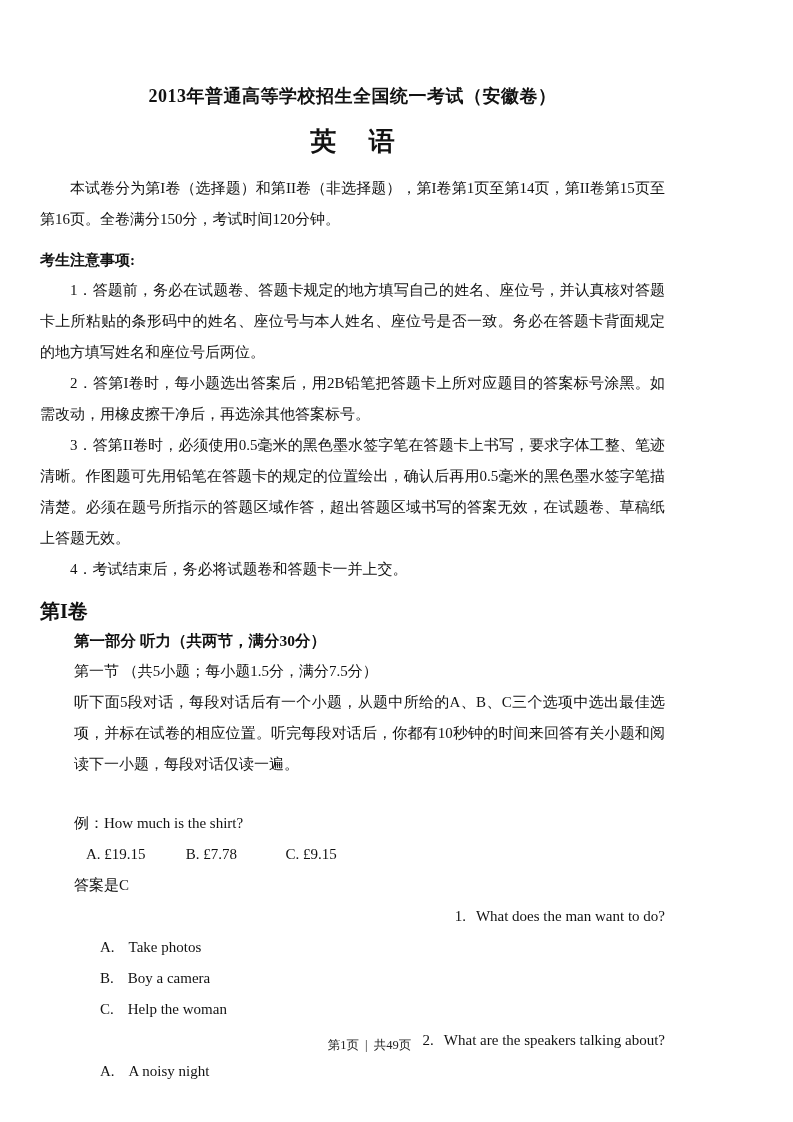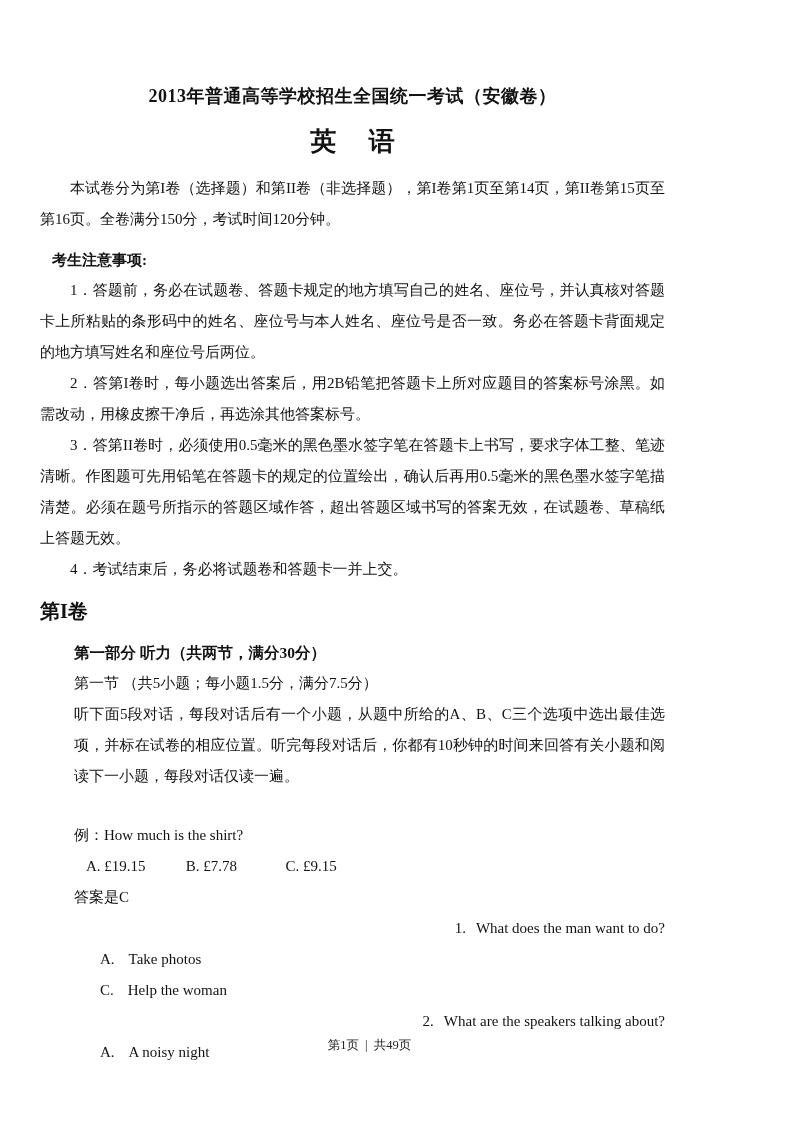--- a/index.html
+++ b/index.html
@@ -37,32 +37,30 @@
     line-height: 31px;
     text-align: justify;
     text-indent: 2em;
   }
   .intro-par { margin-top: 14px; }
   .notice-heading {
     margin-top: 10px;
     font-weight: bold;
     line-height: 30px;
     font-size: 15px;
-    margin-left: 12px;
   }
   .notice-item { }
   .volume-heading {
     margin: 12px 0 0 0;
     font-size: 20px;
     font-weight: bold;
     line-height: 28px;
   }
   .part-block { margin-left: 34px; }
   .part-heading {
-    margin-top: 12px;
     font-size: 15.5px;
     font-weight: bold;
     line-height: 31px;
   }
   .plain-par {
     line-height: 31px;
     text-align: justify;
   }
   .example-block { margin-top: 28px; }
   .example-line { line-height: 31px; }
@@ -135,20 +133,21 @@
       <p class="answer-line">答案是C</p>
     </div>
   </div>
 
   <div class="questions-block">
 
     <div>
       <p class="question-line"><span class="question-number">1.</span><span>What does the man want to do?</span></p>
       <div class="q-options">
         <p class="q-option-line"><span class="q-option-label">A.</span><span>Take photos</span></p>
+        <p class="q-option-line"><span class="q-option-label">B.</span><span>Boy a camera</span></p>
         <p class="q-option-line"><span class="q-option-label">C.</span><span>Help the woman</span></p>
       </div>
     </div>
 
     <div>
       <p class="question-line"><span class="question-number">2.</span><span>What are the speakers talking about?</span></p>
       <div class="q-options">
         <p class="q-option-line"><span class="q-option-label">A.</span><span>A noisy night</span></p>
       </div>
     </div>

